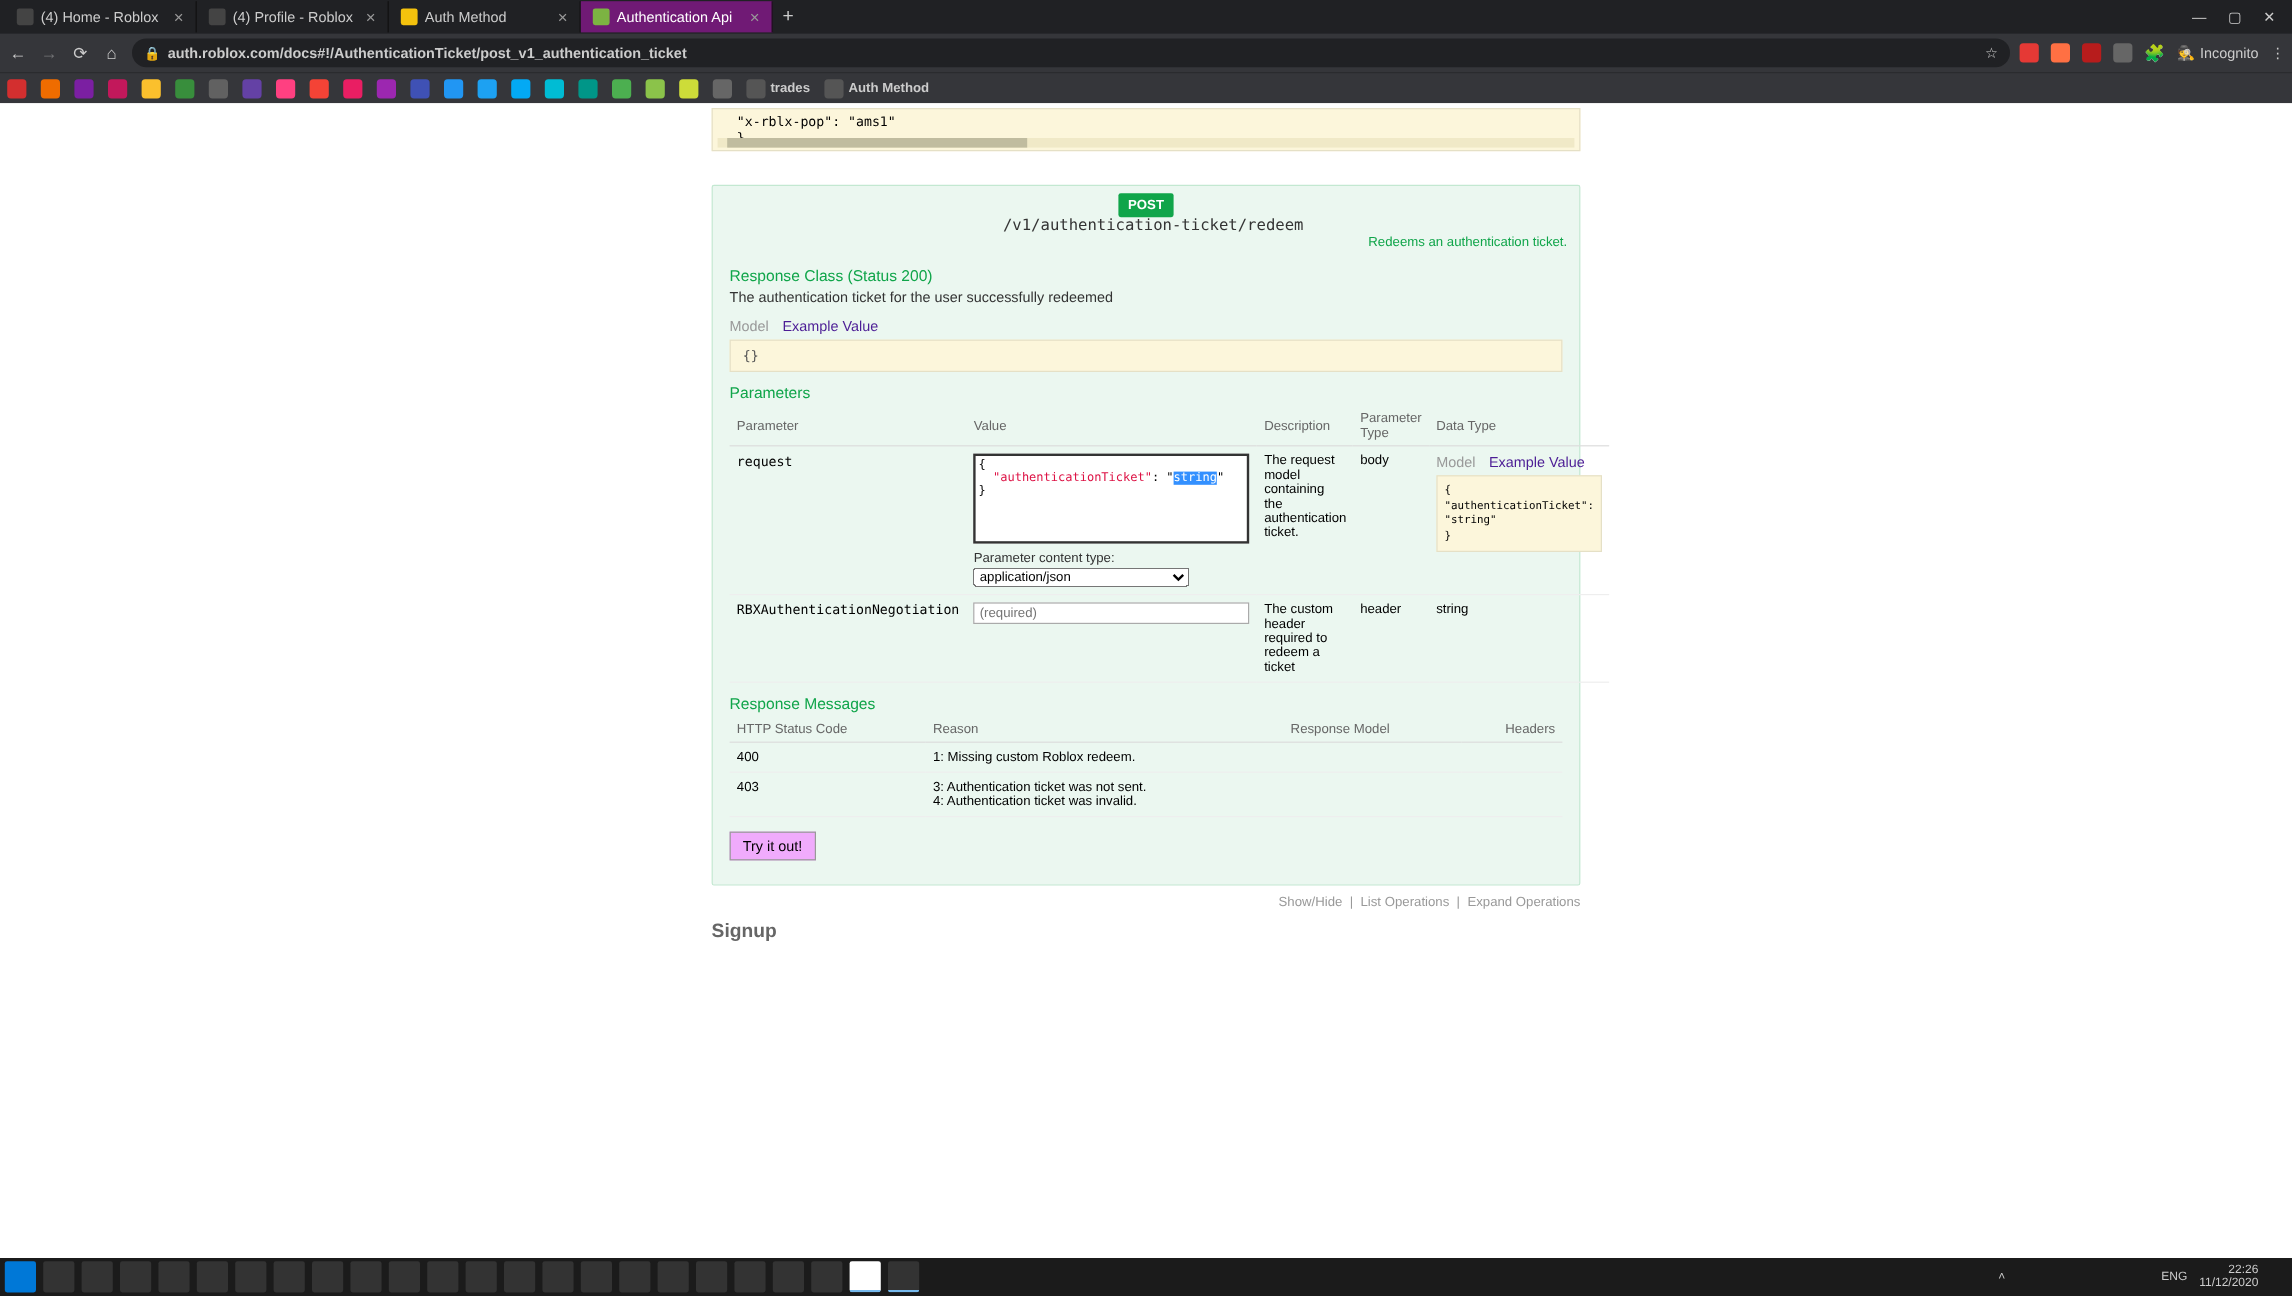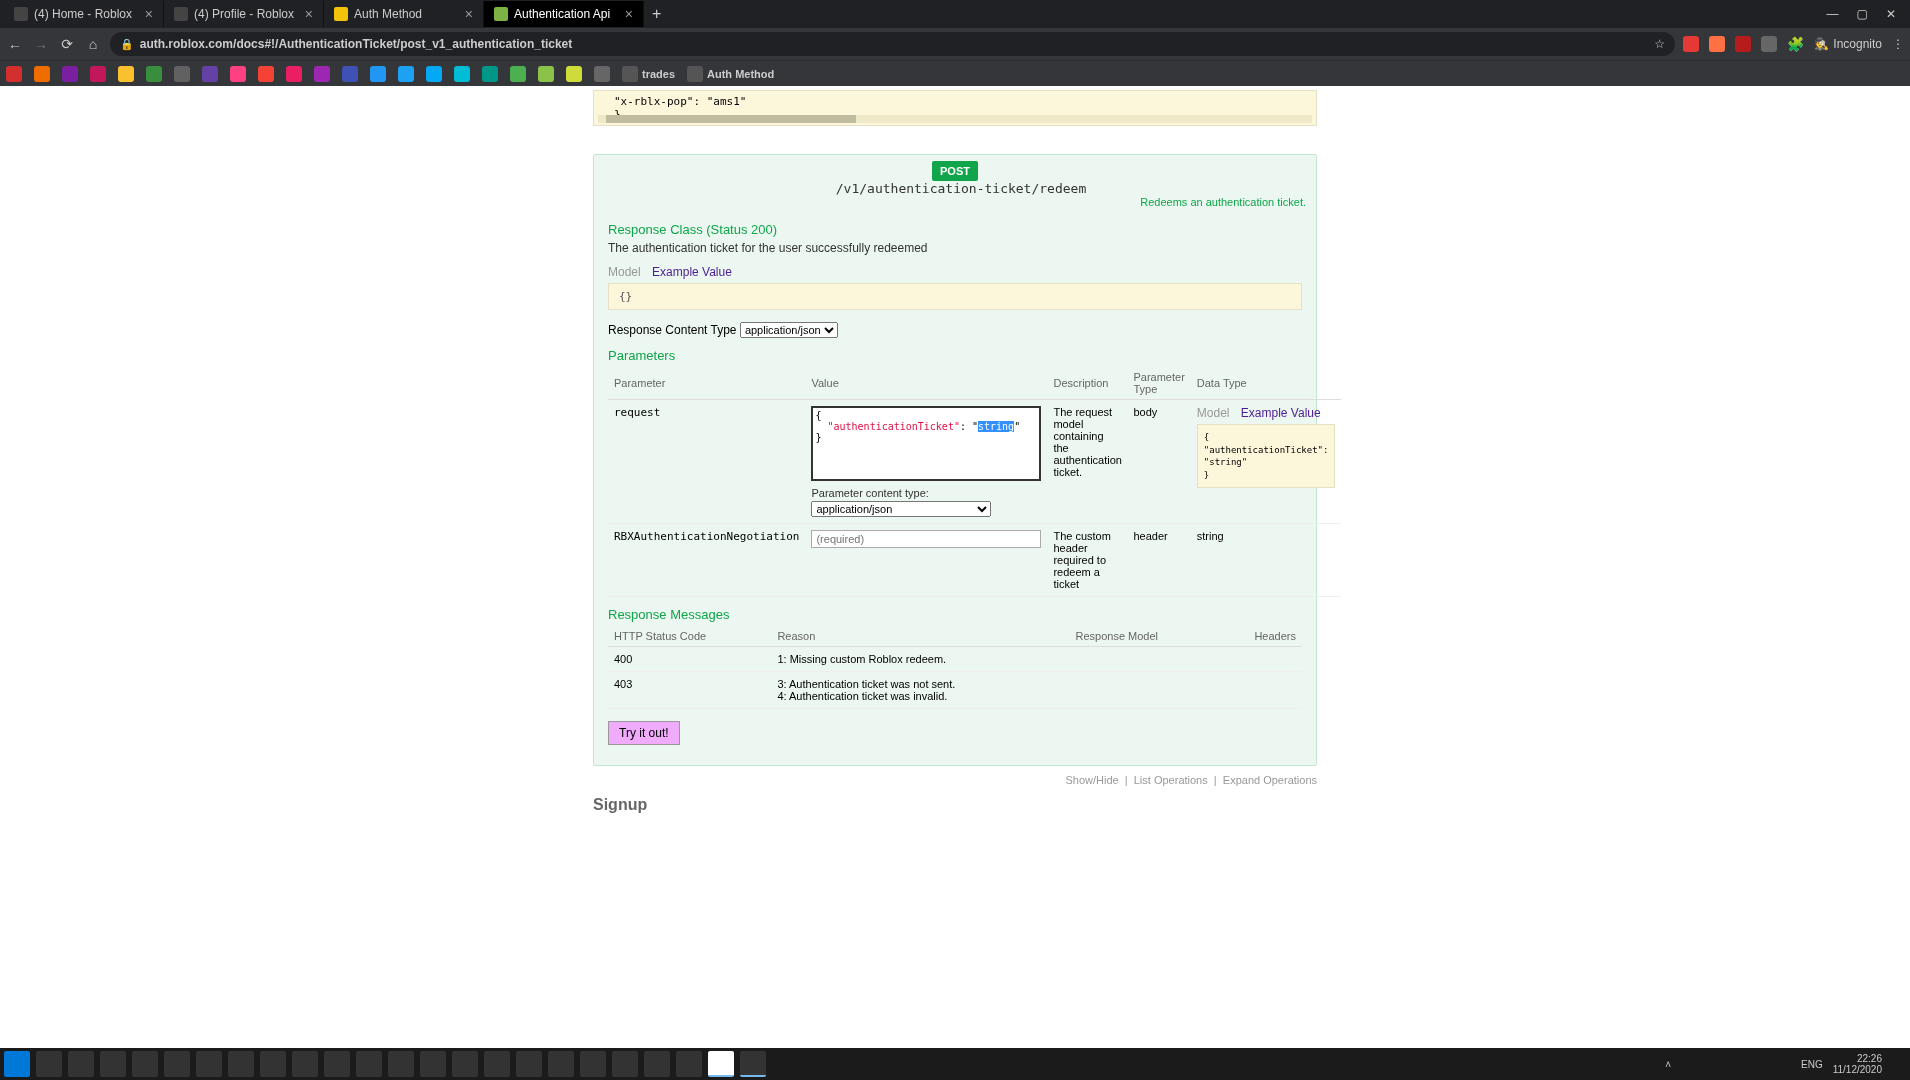--- a/index.html
+++ b/index.html
@@ -2,21 +2,21 @@
 <html><head>
 <meta charset="utf-8">
 <style>
 * { margin: 0; padding: 0; box-sizing: border-box; }
 body { font-family: Arial, sans-serif; background: #fff; overflow: hidden; }
 
 
 .browser-chrome { background: #202124; }
 .tab-bar { display: flex; align-items: center; height: 28px; background: #202124; padding: 0 4px; }
 .tab { display: flex; align-items: center; padding: 12px 10px; height: 26px; font-size: 12px; color: #ccc; border-right: 1px solid #111; min-width: 160px; max-width: 200px; position: relative; }
-.tab.active { background: #000000; color: #fff; }
+.tab.active { background: #701a75; color: #fff; }
 .tab-favicon { width: 14px; height: 14px; margin-right: 6px; background: #444; border-radius: 2px; flex-shrink: 0; }
 .tab-close { margin-left: auto; font-size: 14px; color: #999; cursor: pointer; }
 .new-tab { color: #ccc; padding: 0 8px; font-size: 16px; cursor: pointer; }
 .window-controls { margin-left: auto; display: flex; gap: 18px; padding-right: 10px; color: #ccc; font-size: 12px; }
 
 .nav-bar { display: flex; align-items: center; height: 32px; background: #35363a; padding: 0 6px; gap: 8px; }
 .nav-icon { width: 18px; height: 18px; color: #ccc; display: flex; align-items: center; justify-content: center; font-size: 14px; cursor: pointer; }
 .url-bar { flex: 1; background: #202124; border-radius: 14px; height: 24px; display: flex; align-items: center; padding: 0 10px; color: #ccc; font-size: 12px; gap: 6px; }
 .url-lock { font-size: 11px; }
 .url-text { flex: 1; font-weight: bold; }
@@ -187,24 +187,20 @@
       </div>
       <div class="endpoint-body">
         <div class="resp-class">Response Class (Status 200)</div>
         <div class="resp-desc">The authentication ticket for the user successfully redeemed</div>
         <div class="tab-labels">
           <span class="muted">Model</span>
           <span class="sel">Example Value</span>
         </div>
         <div class="example-box">{}</div>
 
-        <div class="rct">
-          <span>Response Content Type</span>
-          <select><option>application/json</option></select>
-        </div>
 
         <div class="section-title">Parameters</div>
         <table class="params">
           <thead>
               <tr>
             <th>Parameter</th>
             <th>Value</th>
             <th>Description</th>
             <th>Parameter Type</th>
             <th>Data Type</th>

